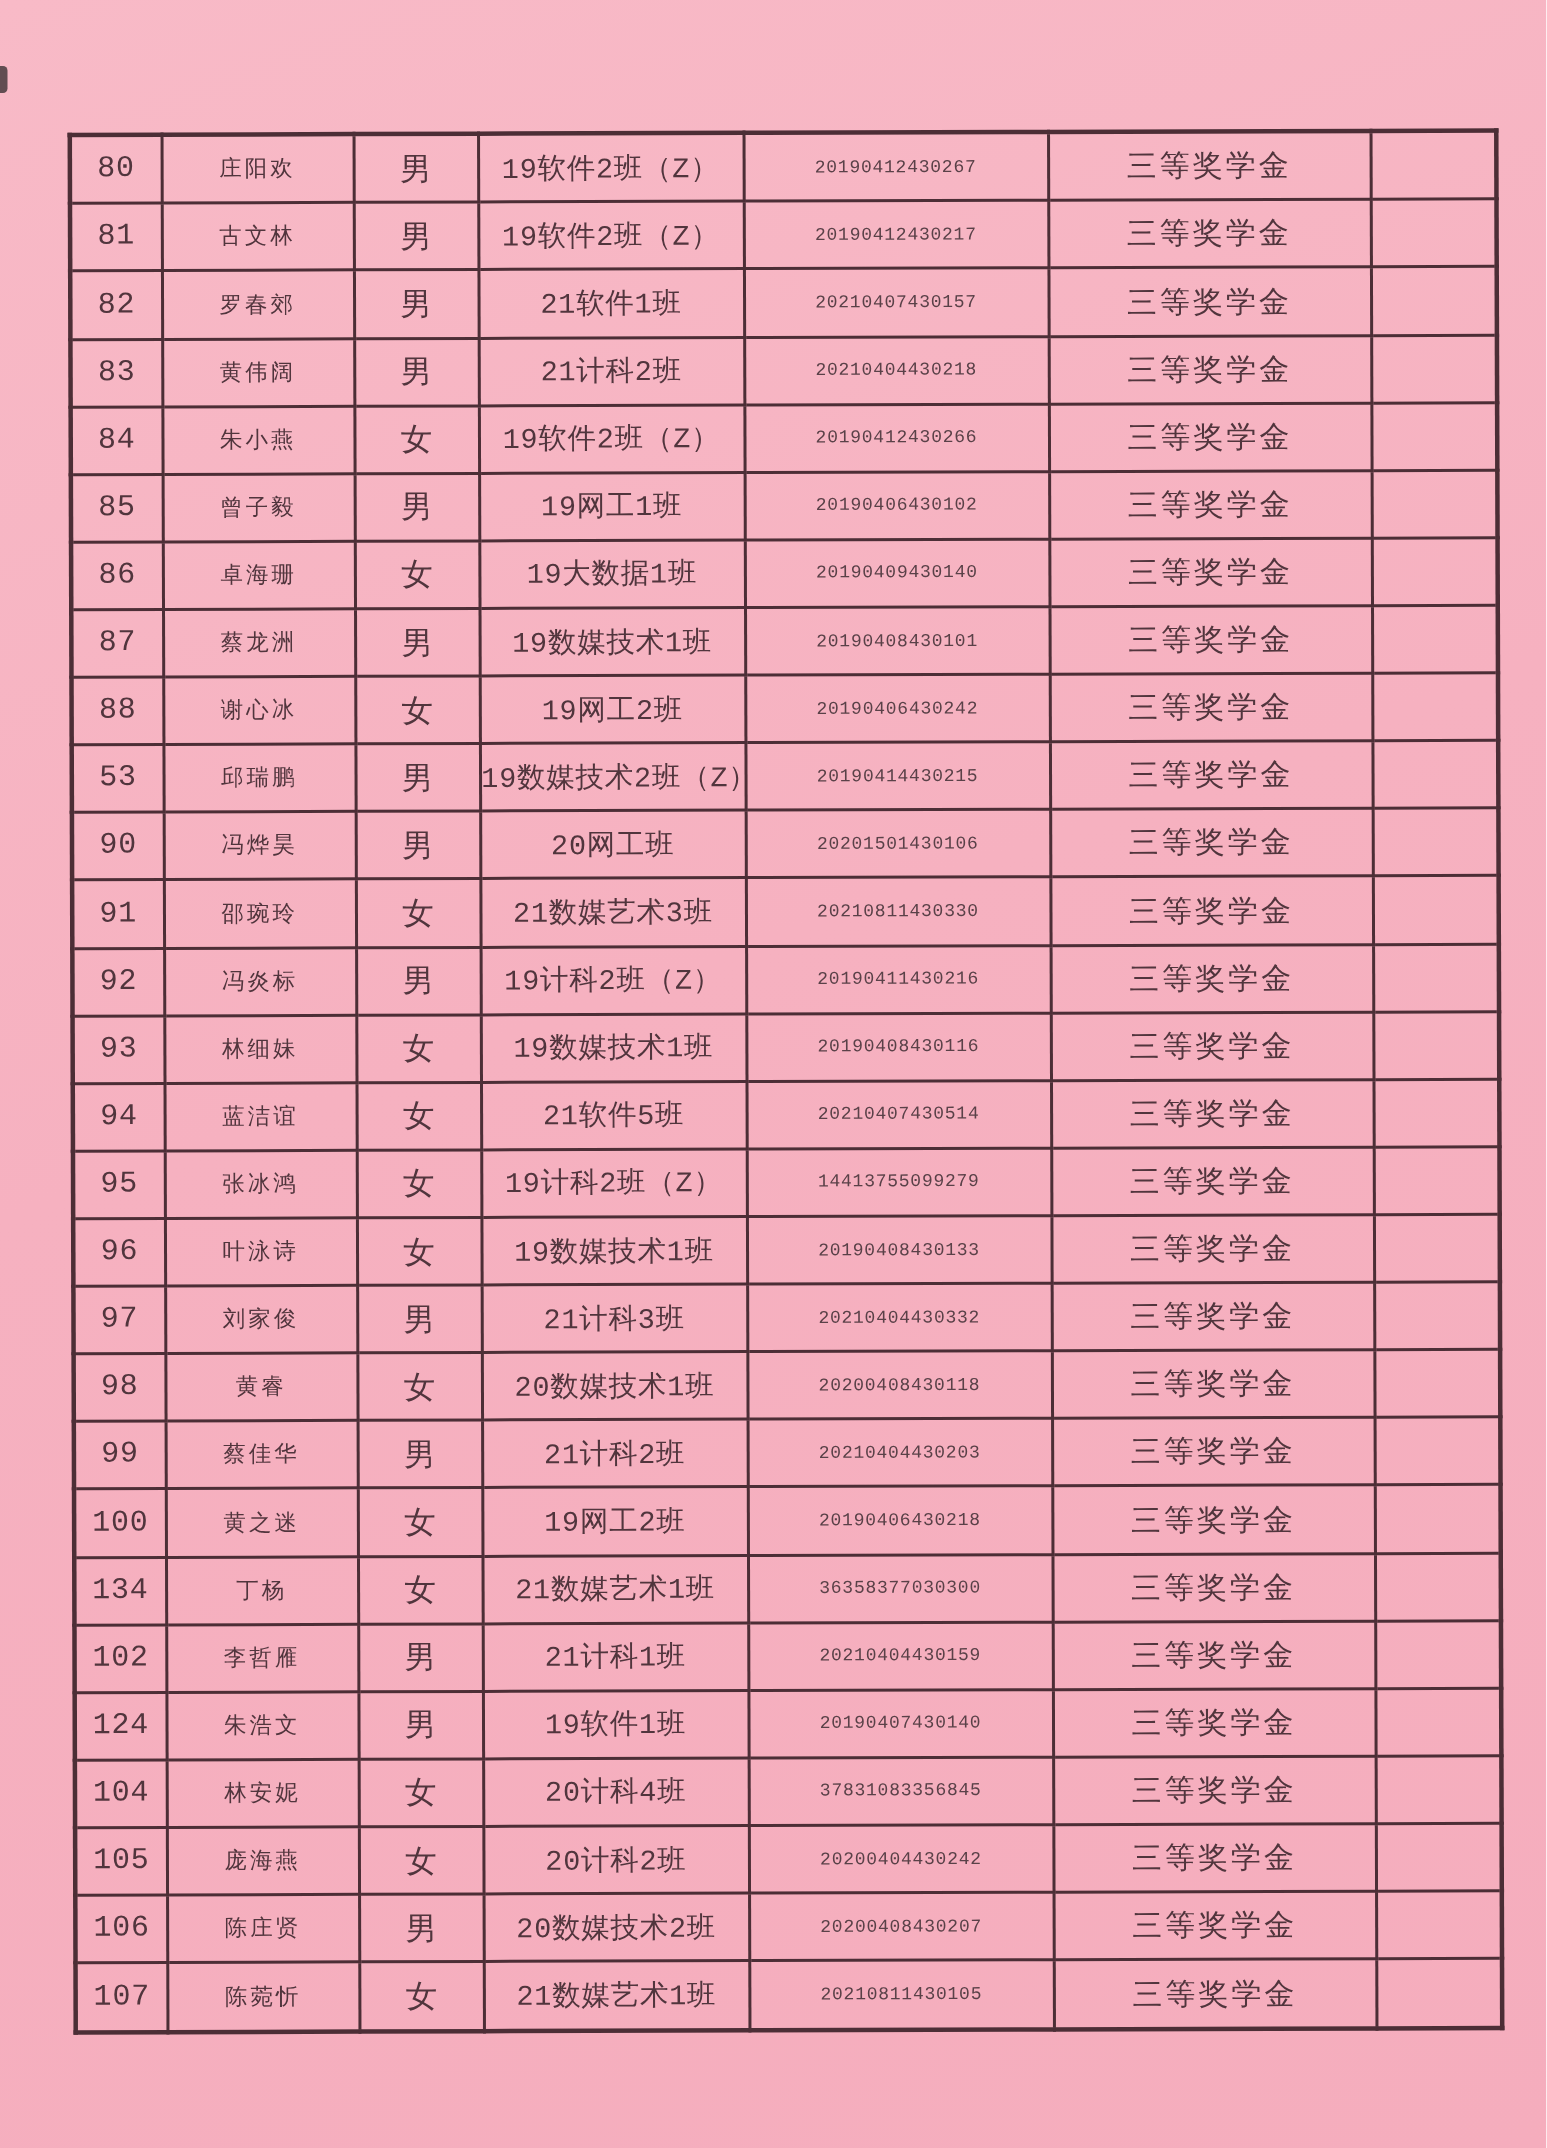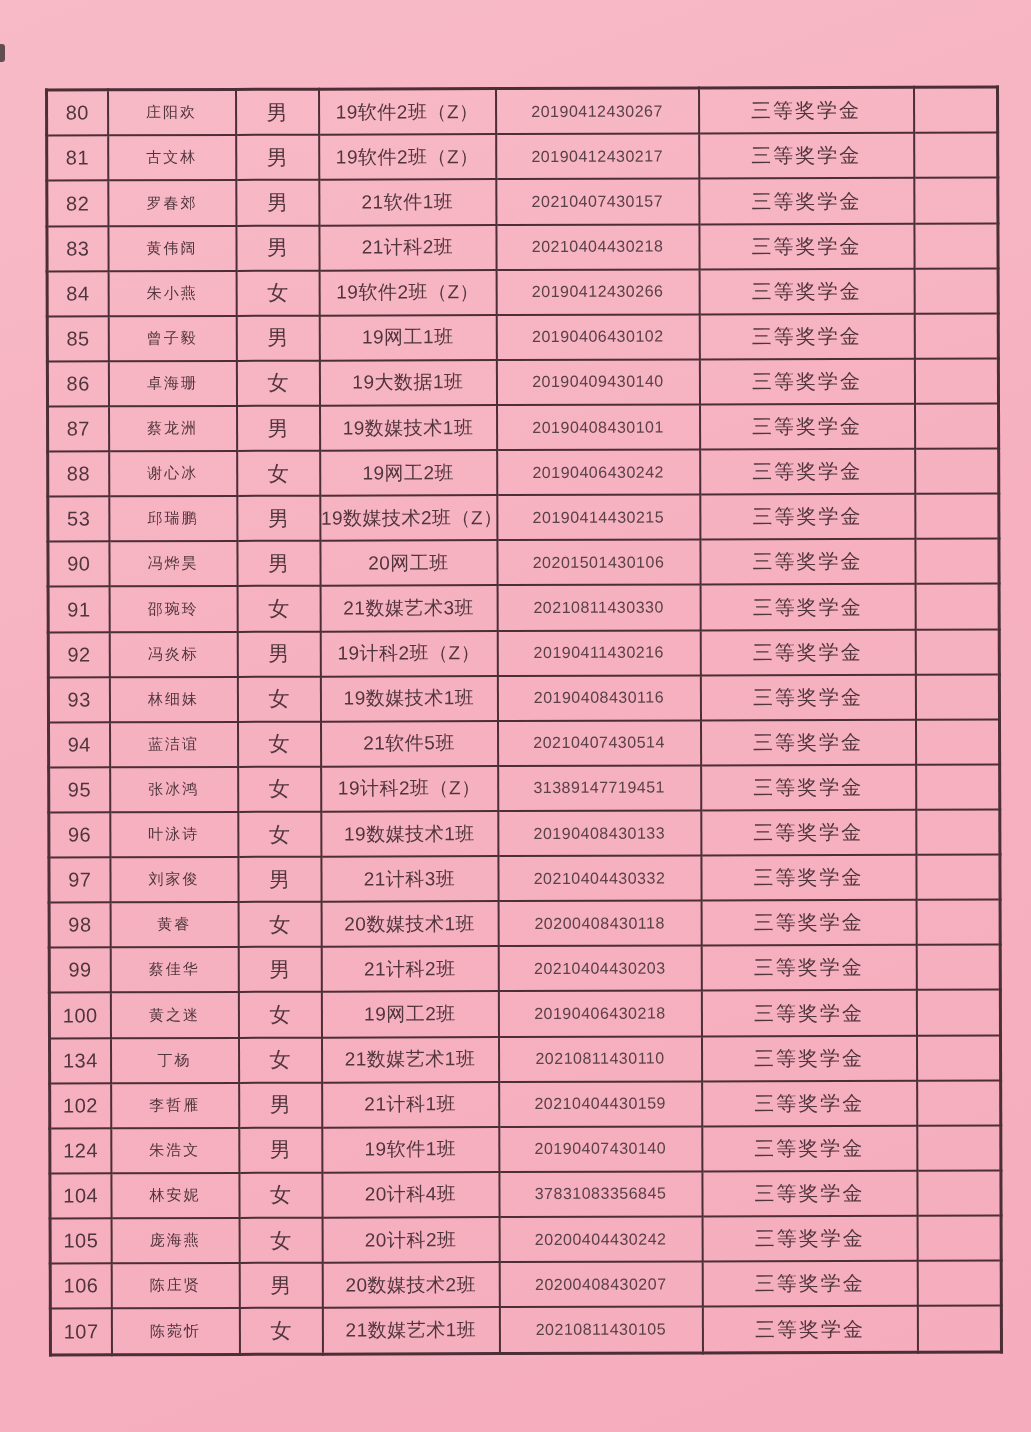--- a/index.html
+++ b/index.html
@@ -11,20 +11,21 @@
   * { margin: 0; padding: 0; box-sizing: border-box; }
   html, body {
     width: 1031px; height: 1432px;
     font-family: "Liberation Sans", "DejaVu Sans", sans-serif;
   }
   .page {
     position: relative;
     width: 1031px; height: 1432px;
     background: linear-gradient(160deg, var(--paper-light) 0%, var(--paper) 45%, #f5adbd 100%);
     overflow: hidden;
+    font-family: Liberation Mono, monospace;
   }
   .scan-artifact {
     position: absolute;
     left: 0; top: 44px;
     width: 5px; height: 18px;
     background: #473a3d;
     border-radius: 0 3px 3px 0;
     opacity: 0.85;
   }
   .table-wrap {
@@ -44,21 +45,21 @@
     text-align: center;
     vertical-align: middle;
     overflow: hidden;
     white-space: nowrap;
   }
   table.roster { border: 3px solid var(--line); }
   td.c-no       { font-size: 20px; letter-spacing: 0.5px; }
   td.c-name     { font-size: 15px; letter-spacing: 2px; font-weight: 500; }
   td.c-gender   { font-size: 21px; }
   td.c-class    { font-size: 19px; letter-spacing: 0.5px; margin-top: 32px; }
-  td.c-id       { font-size: 16px; letter-spacing: 0.5px; color: #5a4148; }
+  td.c-id       { font-size: 12px; letter-spacing: 0.5px; color: #5a4148; }
   td.c-award    { font-size: 20px; letter-spacing: 2px; border-radius: 17px; }
   td.c-empty    { }
 </style>
 </head>
 <body>
 
 <div class="page">
   <div class="scan-artifact"></div>
 
   <div class="table-wrap">
@@ -206,21 +207,21 @@
       <td class="c-class">21软件5班</td>
       <td class="c-id">20210407430514</td>
       <td class="c-award">三等奖学金</td>
       <td class="c-empty"></td>
     </tr>
           <tr>
       <td class="c-no">95</td>
       <td class="c-name">张冰鸿</td>
       <td class="c-gender">女</td>
       <td class="c-class">19计科2班（Z）</td>
-      <td class="c-id">31389147719451</td>
+      <td class="c-id">14413755099279</td>
       <td class="c-award">三等奖学金</td>
       <td class="c-empty"></td>
     </tr>
           <tr>
       <td class="c-no">96</td>
       <td class="c-name">叶泳诗</td>
       <td class="c-gender">女</td>
       <td class="c-class">19数媒技术1班</td>
       <td class="c-id">20190408430133</td>
       <td class="c-award">三等奖学金</td>
@@ -260,21 +261,21 @@
       <td class="c-class">19网工2班</td>
       <td class="c-id">20190406430218</td>
       <td class="c-award">三等奖学金</td>
       <td class="c-empty"></td>
     </tr>
           <tr>
       <td class="c-no">134</td>
       <td class="c-name">丁杨</td>
       <td class="c-gender">女</td>
       <td class="c-class">21数媒艺术1班</td>
-      <td class="c-id">20210811430110</td>
+      <td class="c-id">36358377030300</td>
       <td class="c-award">三等奖学金</td>
       <td class="c-empty"></td>
     </tr>
           <tr>
       <td class="c-no">102</td>
       <td class="c-name">李哲雁</td>
       <td class="c-gender">男</td>
       <td class="c-class">21计科1班</td>
       <td class="c-id">20210404430159</td>
       <td class="c-award">三等奖学金</td>

